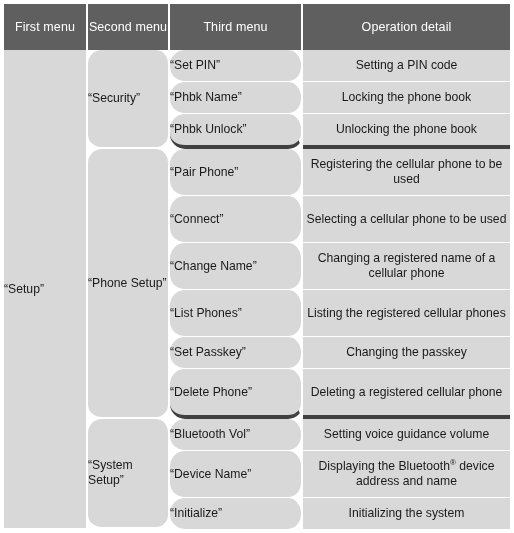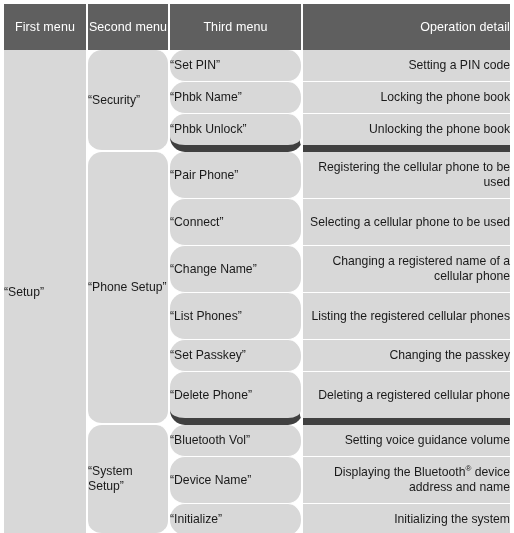--- a/index.html
+++ b/index.html
@@ -36,21 +36,21 @@
     background: #5f5f5f;
     color: #ffffff;
     font-weight: normal;
     font-size: 12.5px;
     text-align: center;
     height: 46px;
     line-height: 15px;
     border-right: 2px solid #ffffff;
     letter-spacing: 0.1px;
   }
-  thead th.last-col { border-right: none; text-align: right; }
+  thead th.last-col { border-right: none; }
   
   tbody td {
     background: #d8d8d8;
     color: #1a1a1a;
     font-size: 12.2px;
     line-height: 15px;
     border-right: 2px solid #ffffff;
     border-bottom: 1px solid #ffffff;
   }
   tbody td.last-col { border-right: none; }
@@ -68,28 +68,28 @@
     border-bottom: 2px solid #ffffff;
     border-radius: 14px;
   }
   td.c3 {
     text-align: left;
     padding-left: 10px;
     vertical-align: middle;
     border-radius: 15px;
   }
   td.c4 {
-    text-align: right;
+    text-align: center;
     padding-left: 8px;
     padding-right: 6px;
     vertical-align: middle;
   }
   
   tr.group-end td {
-    border-bottom: 7px solid #404040;
+    border-bottom: 4px solid #404040;
   }
   sup.reg {
     font-size: 8px;
     vertical-align: super;
     line-height: 0;
   }
 </style>
 </head>
 <body>
 

